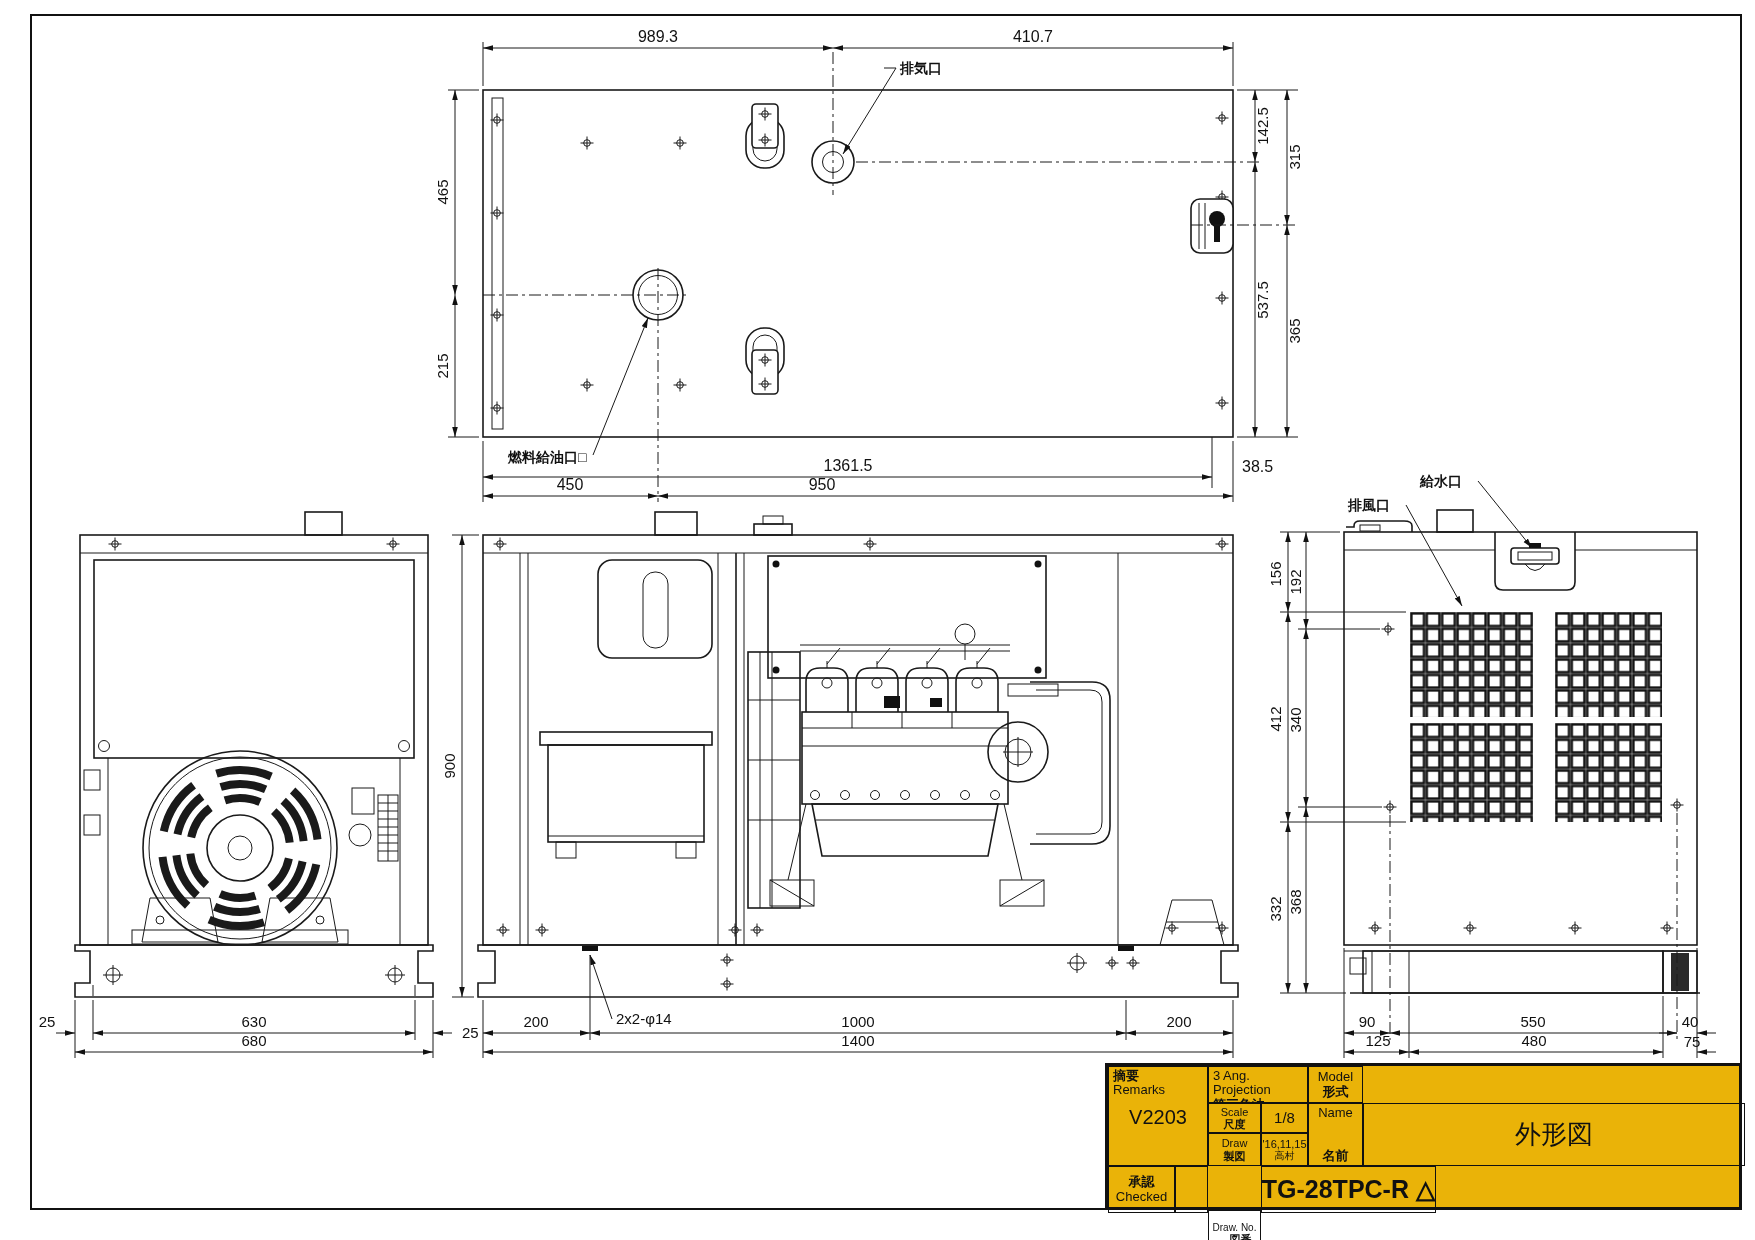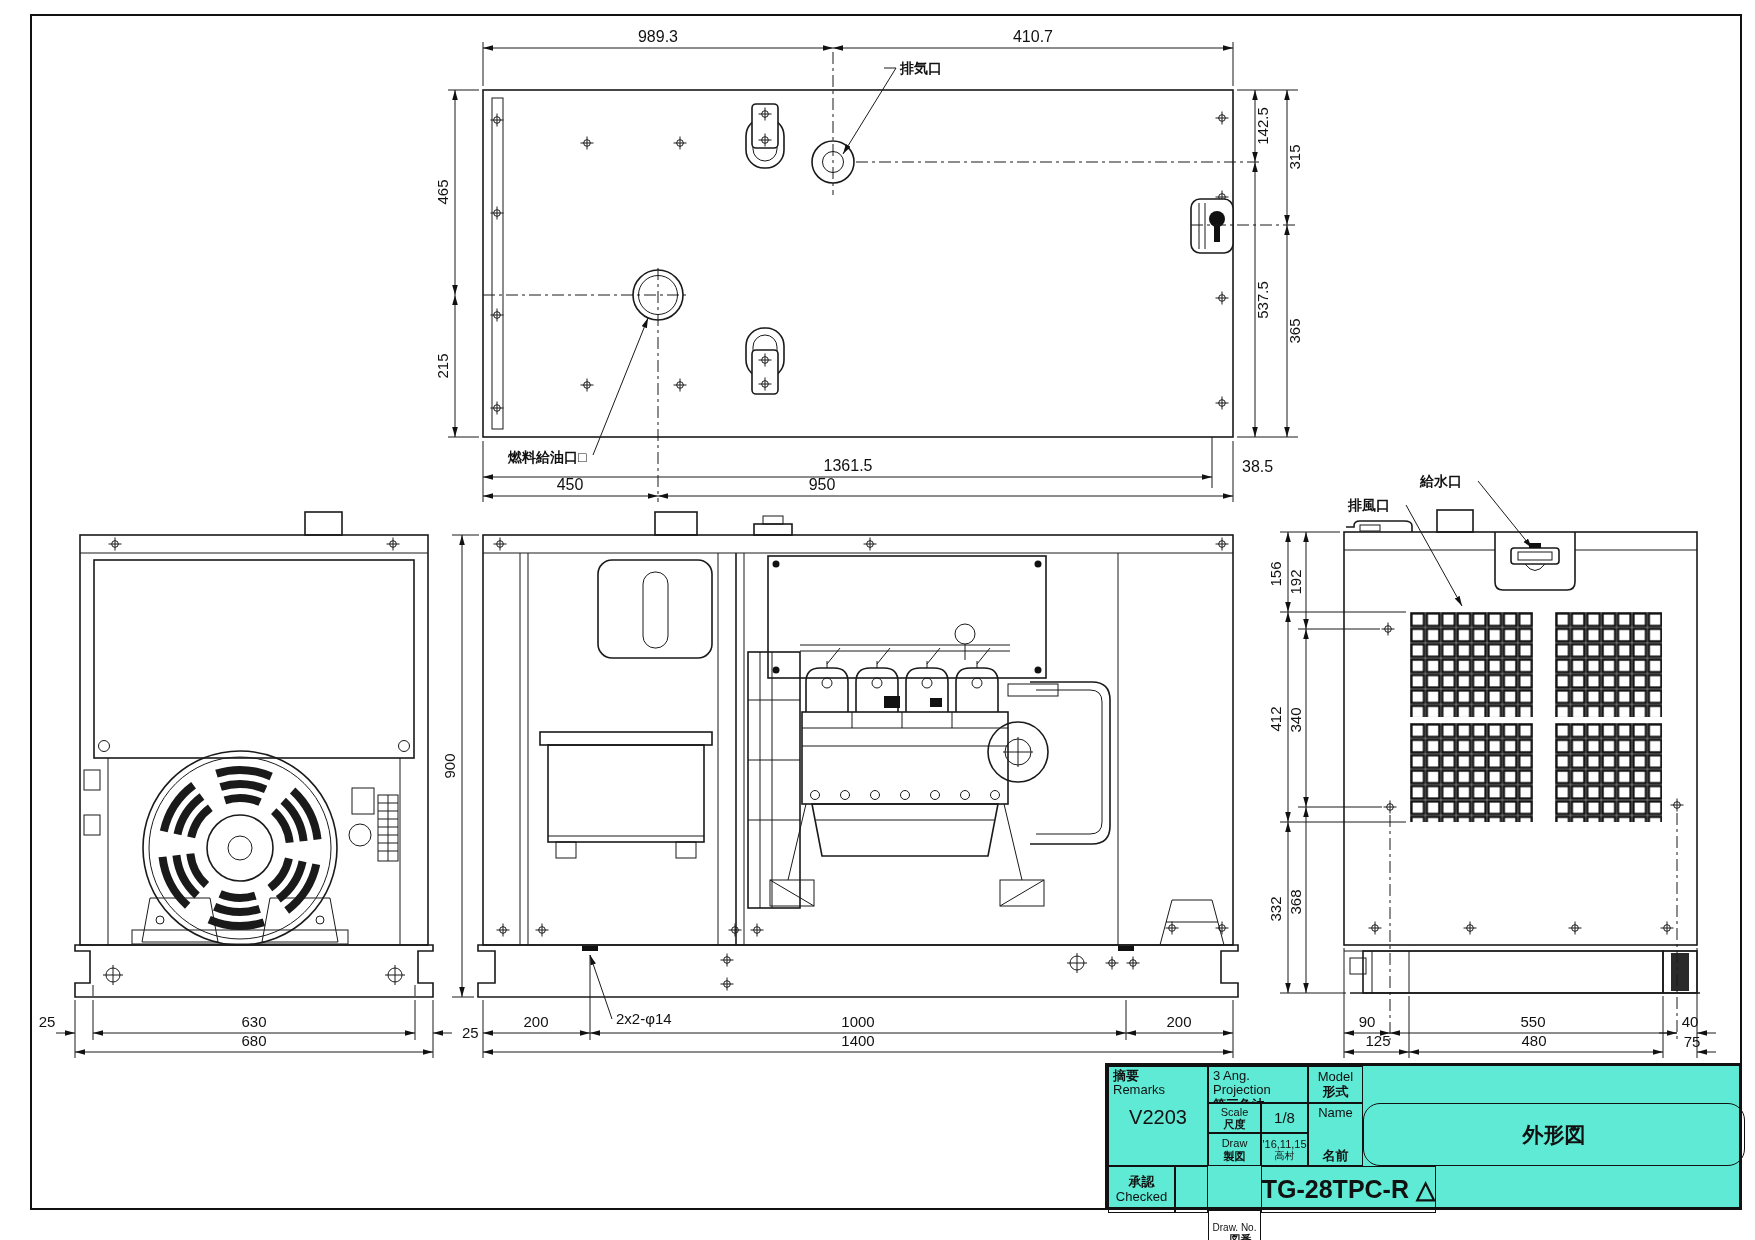--- a/index.html
+++ b/index.html
@@ -13,29 +13,29 @@
   svg .dim{stroke:#1a1a1a;stroke-width:1;fill:none;}
   svg .cl{stroke:#1a1a1a;stroke-width:1;fill:none;stroke-dasharray:12 4 3 4;}
   svg .wht{fill:#ffffff;}
   svg .blk{fill:#111;stroke:none;}
   svg text{fill:#111;font-family:"Liberation Sans", sans-serif;}
   svg .dt{font-size:15px;}
   svg .dtl{font-size:16px;}
   svg .lbl{font-size:14px;font-weight:bold;}
   
   #titleblock{position:absolute;left:1105px;top:1063px;width:637px;height:147px;
-              border:3px solid #111;box-sizing:border-box;background:#5eead4;}
+              border:3px solid #111;box-sizing:border-box;background:#eab308;}
   .tb{position:absolute;border:1.5px solid #111;box-sizing:border-box;color:#111;
       display:flex;flex-direction:column;justify-content:center;align-items:center;
       line-height:1.1;overflow:hidden;}
   .tb .en{font-size:13px;}
   .tb .jp{font-size:13px;font-weight:bold;}
   .tb-left{align-items:flex-start;justify-content:flex-start;padding:2px 4px;}
   .big{font-size:28px;font-weight:bold;letter-spacing:1px;white-space:nowrap;}
-  .mid{font-size:21px;font-weight:bold;border-radius:17px;}
+  .mid{font-size:26px;font-weight:normal;}
   .company{font-size:21px;font-weight:bold;letter-spacing:2px;}
   .drawno{font-size:25px;font-weight:bold;white-space:nowrap;}
 </style>
 </head>
 <body>
 
 <div class="sheet">
   <div class="border-frame"></div>
 
   <svg width="1755" height="1240" viewBox="0 0 1755 1240">

